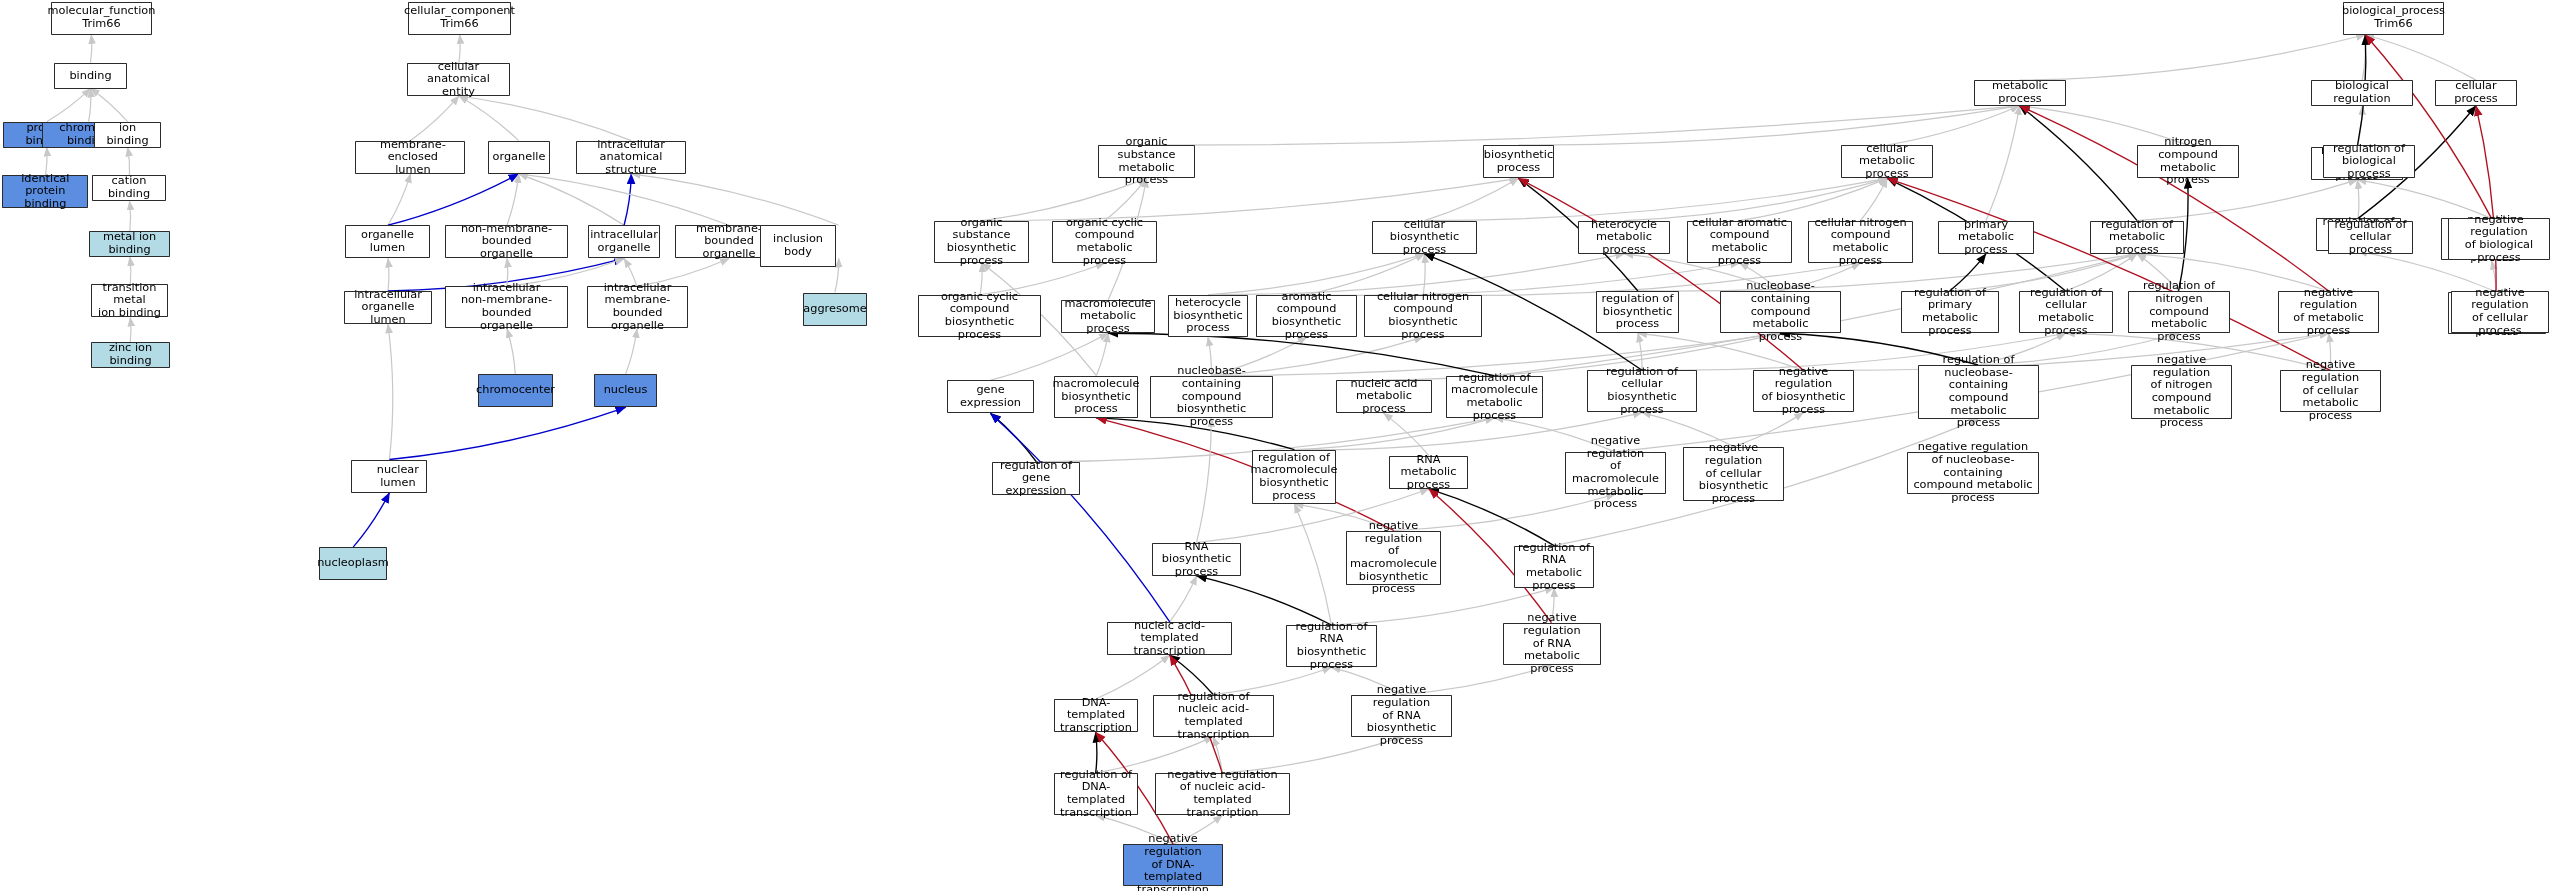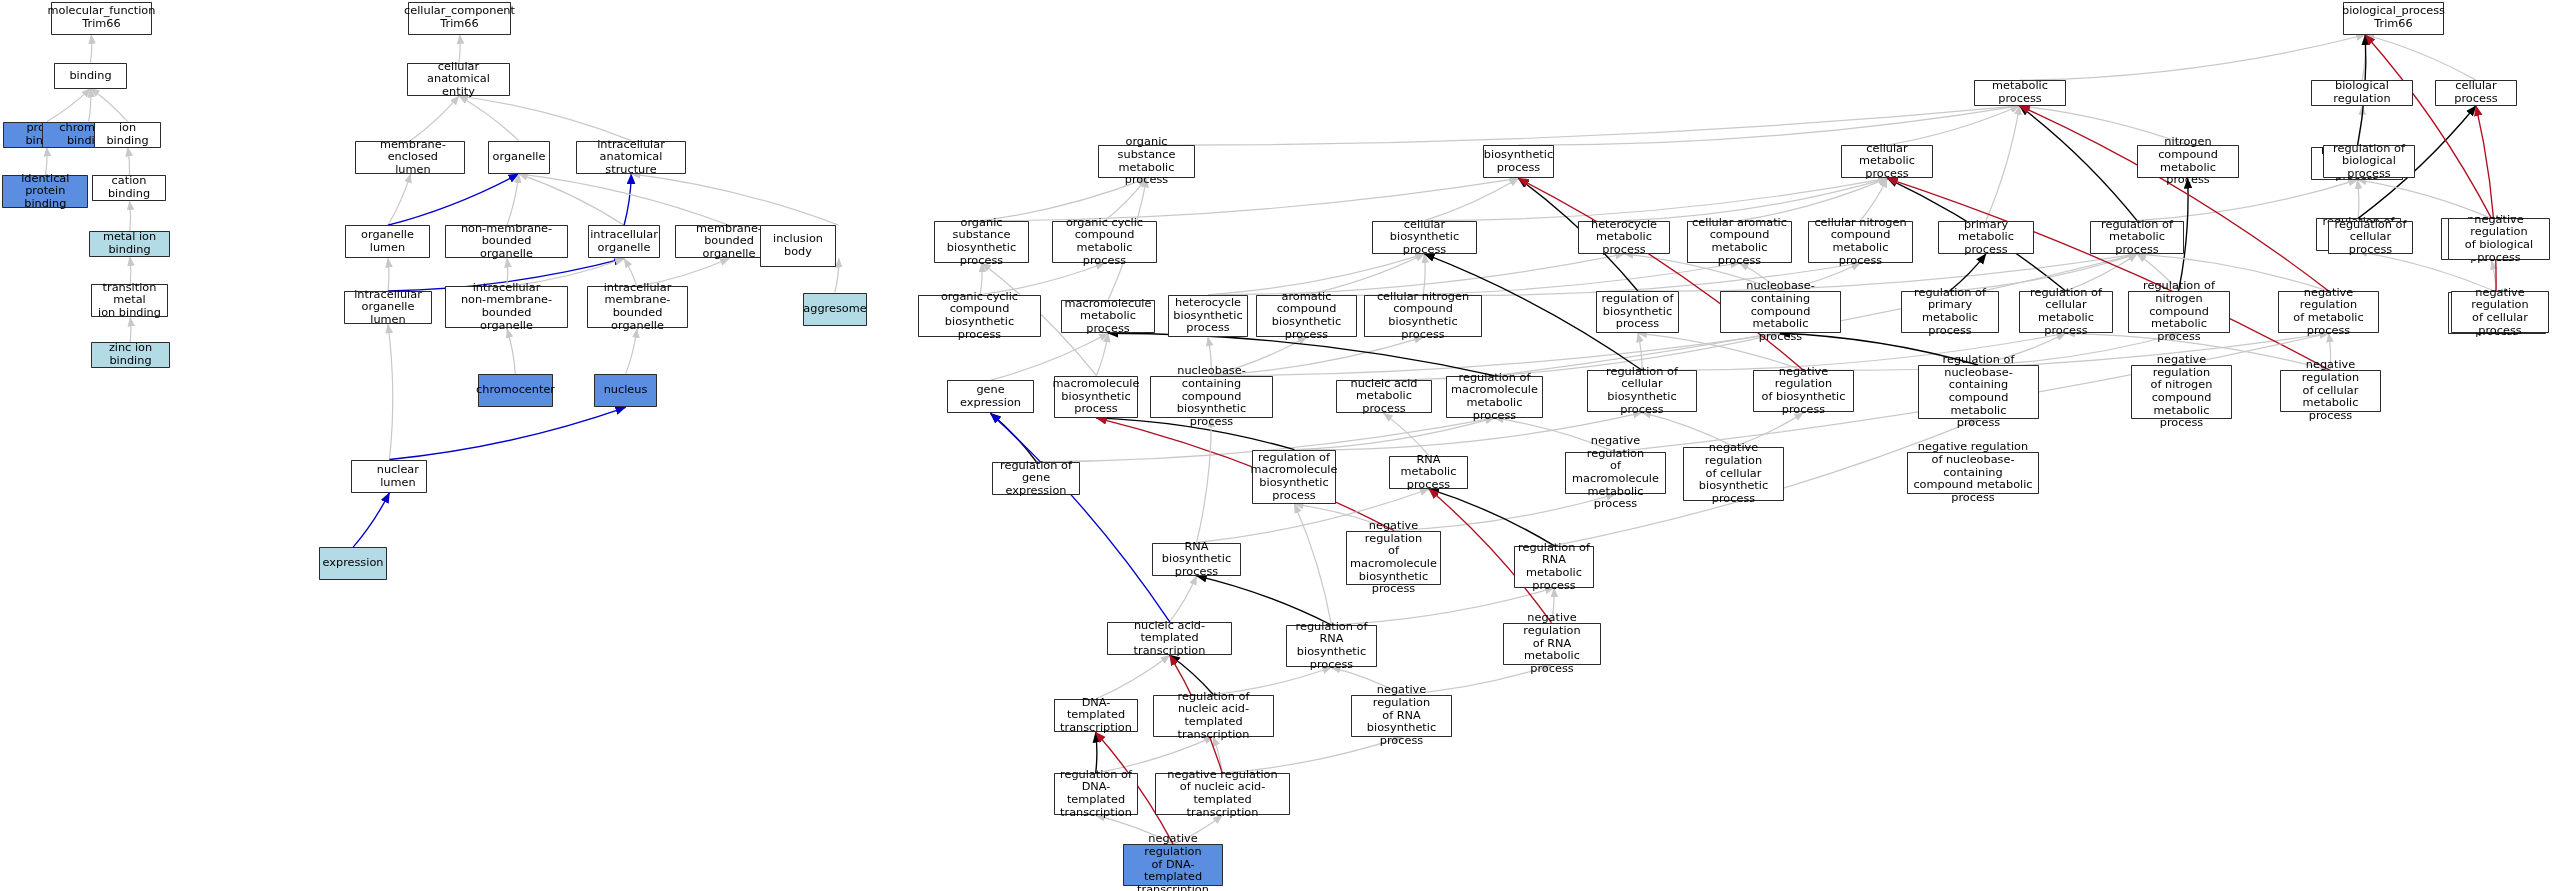--- a/index.html
+++ b/index.html
@@ -226,21 +226,21 @@
       <div class="node" style="left: 445px; top: 286px; width: 123px; height: 42px;">intracellular
 non-membrane-bounded
 organelle</div>
       <div class="node" style="left: 587px; top: 286px; width: 101px; height: 42px;">intracellular
 membrane-bounded
 organelle</div>
       <div class="node lightblue" style="left: 803px; top: 293px; width: 64px; height: 33px;">aggresome</div>
       <div class="node blue" style="left: 478px; top: 374px; width: 75px; height: 33px;">chromocenter</div>
       <div class="node blue" style="left: 594px; top: 374px; width: 63px; height: 33px;">nucleus</div>
       <div class="node" style="left: 351px; top: 460px; width: 76px; height: 33px; padding-left: 20px;">nuclear lumen</div>
-      <div class="node lightblue" style="left: 319px; top: 547px; width: 68px; height: 33px;">expression</div>
+      <div class="node lightblue" style="left: 319px; top: 547px; width: 68px; height: 33px;">nucleoplasm</div>
       <div class="node" style="left: 2315px; top: 1.5px; width: 101px; height: 33px; margin-left: 28px;">biological_process
 Trim66</div>
       <div class="node" style="left: 2311px; top: 80px; width: 102px; height: 26px;">biological regulation</div>
       <div class="node" style="left: 2435px; top: 80px; width: 82px; height: 26px;">cellular process</div>
       <div class="node" style="left: 1974px; top: 80px; width: 92px; height: 26px;">metabolic process</div>
       <div class="node" style="left: 2311px; top: 147px; width: 92px; height: 33px;">regulation of
 biological process</div>
       <div class="node" style="left: 2441px; top: 218px; width: 102px; height: 42px;">negative regulation
 of biological process</div>
       <div class="node" style="left: 2316px; top: 218px; width: 85px; height: 33px;">regulation of

